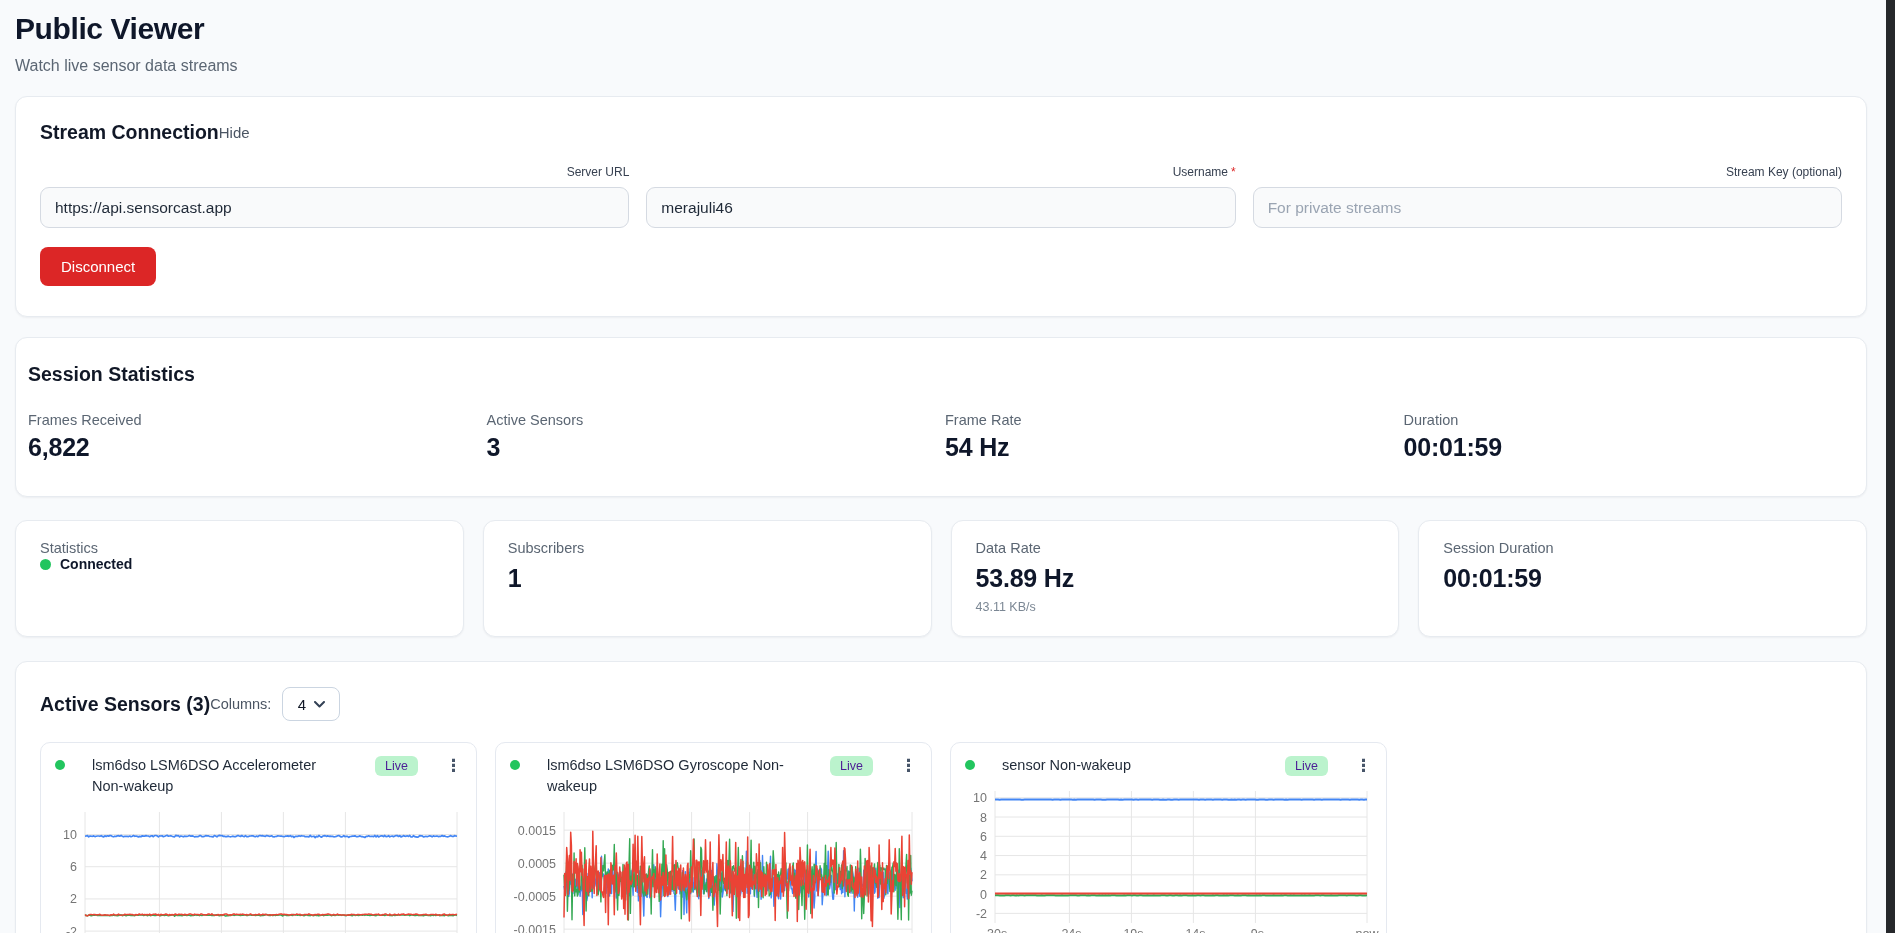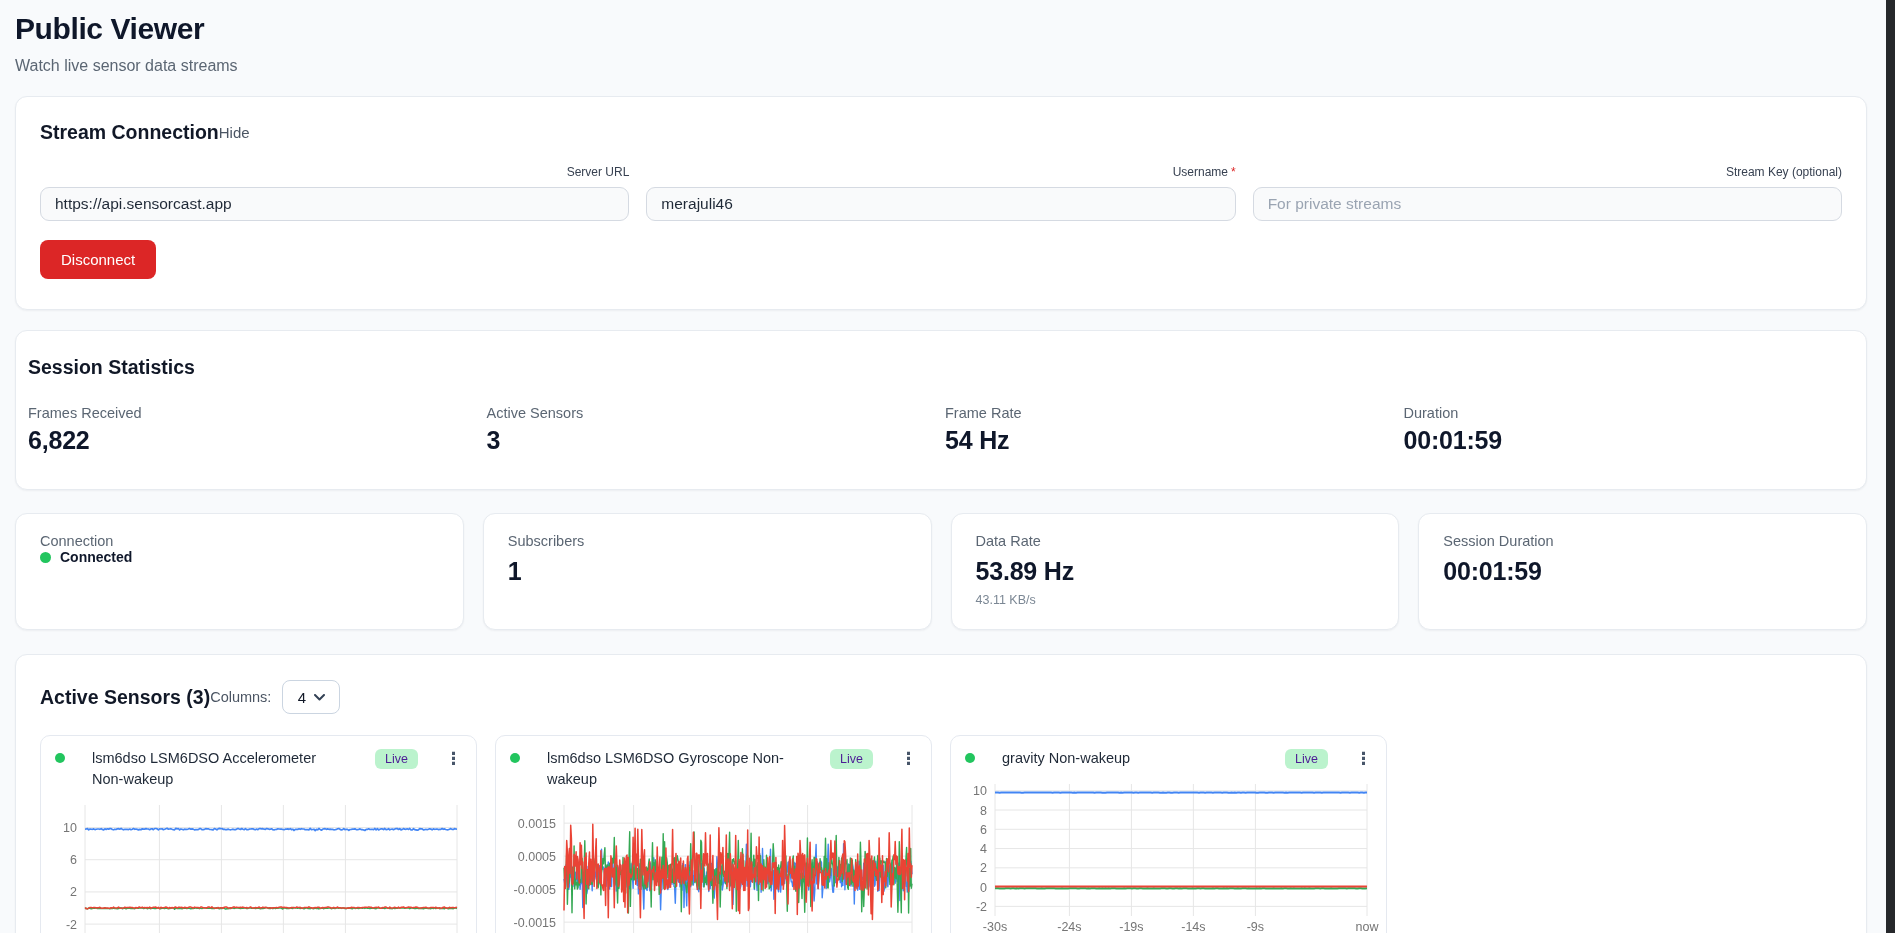--- a/index.html
+++ b/index.html
@@ -18,21 +18,21 @@
 
   
   .conn-card { margin-top:21px; padding:24px 24px 30px; }
   .card-head { display:flex; align-items:center; }
   .card-title { font-size:19.5px; font-weight:700; color:#111827; }
   .hide-link { font-size:15px; color:#4b5563; cursor:pointer; }
   .fields { display:grid; grid-template-columns:1fr 1fr 1fr; gap:17px; margin-top:21px; }
   .f-label { font-size:12px; color:#374151; margin-bottom:8px; font-weight:500;text-align:right; }
   .req { color:#dc2626; margin-left:3px; }
   input.f-input {
-    width:100%; height:34px; border:1px solid #d5dae2; border-radius:9px; background:#f9fafb;
+    width:100%; height:41px; border:1px solid #d5dae2; border-radius:9px; background:#f9fafb;
     padding:0 14px; font-size:15.5px; color:#1f2937; font-family:inherit; outline:none;
   }
   input.f-input::placeholder { color:#9aa4b2; }
   .disconnect-btn {
     margin-top:19px; background:#dc2626; color:#fff; border:none; border-radius:8px;
     padding:11px 21px; font-size:15px; font-weight:500; font-family:inherit; cursor:pointer;
   }
 
   
   .stats-card { margin-top:20px; padding:25px 12px 34px; }
@@ -116,21 +116,21 @@
       </div>
       <div>
         <div class="stat-label">Duration</div>
         <div class="stat-value">00:01:59</div>
       </div>
     </div>
   </div>
 
   <div class="cards-row">
     <div class="card mini-card">
-      <div class="mini-label">Connection</div>
+      <div class="mini-label">Statistics</div>
       <div class="conn-value">
         <span class="dot"></span>
         <span>Connected</span>
       </div>
     </div>
     <div class="card mini-card">
       <div class="mini-label">Subscribers</div>
       <div class="mini-value">1</div>
     </div>
     <div class="card mini-card">
@@ -228,21 +228,21 @@
               <path d="M54.0 79.8L54.7 84.5L55.3 78.3L56.0 65.9L56.7 79.4L57.4 87.5L58.0 74.0L58.7 90.4L59.4 86.9L60.0 56.1L60.7 78.0L61.4 76.0L62.0 90.4L62.7 68.0L63.4 72.9L64.1 87.6L64.7 81.4L65.4 73.3L66.1 81.1L66.7 75.0L67.4 83.5L68.1 64.3L68.8 68.3L69.4 79.5L70.1 90.2L70.8 81.0L71.4 84.6L72.1 72.6L72.8 108.5L73.4 89.6L74.1 74.4L74.8 84.8L75.5 86.7L76.1 62.7L76.8 94.6L77.5 90.7L78.1 67.4L78.8 80.4L79.5 86.3L80.2 68.5L80.8 81.4L81.5 75.8L82.2 91.8L82.8 64.6L83.5 80.3L84.2 82.8L84.8 71.4L85.5 75.2L86.2 80.2L86.9 65.4L87.5 65.6L88.2 71.1L88.9 85.0L89.5 66.6L90.2 74.7L90.9 78.7L91.5 50.3L92.2 70.1L92.9 70.0L93.6 67.9L94.2 72.7L94.9 78.6L95.6 83.6L96.2 87.2L96.9 67.3L97.6 70.3L98.3 63.0L98.9 74.1L99.6 90.0L100.3 75.4L100.9 82.4L101.6 87.6L102.3 62.5L102.9 64.9L103.6 76.7L104.3 84.6L105.0 84.2L105.6 78.2L106.3 92.1L107.0 71.3L107.6 67.1L108.3 69.0L109.0 85.0L109.7 76.6L110.3 65.5L111.0 75.0L111.7 72.6L112.3 84.2L113.0 69.1L113.7 73.8L114.3 71.3L115.0 77.6L115.7 73.1L116.4 69.5L117.0 87.8L117.7 88.8L118.4 75.5L119.0 75.4L119.7 89.6L120.4 82.7L121.1 64.8L121.7 75.3L122.4 76.2L123.1 89.2L123.7 68.8L124.4 72.3L125.1 74.1L125.7 78.9L126.4 79.7L127.1 86.2L127.8 73.6L128.4 94.9L129.1 64.7L129.8 75.1L130.4 78.4L131.1 90.2L131.8 65.9L132.5 80.1L133.1 92.8L133.8 110.1L134.5 80.2L135.1 77.3L135.8 86.1L136.5 89.9L137.1 91.4L137.8 75.7L138.5 79.6L139.2 74.2L139.8 91.7L140.5 63.9L141.2 90.2L141.8 81.3L142.5 71.2L143.2 76.2L143.8 58.8L144.5 74.6L145.2 81.0L145.9 62.1L146.5 66.7L147.2 72.2L147.9 69.8L148.5 71.7L149.2 68.8L149.9 81.0L150.6 110.7L151.2 92.0L151.9 89.9L152.6 75.8L153.2 69.0L153.9 72.6L154.6 84.3L155.2 88.2L155.9 74.2L156.6 79.9L157.3 88.0L157.9 90.5L158.6 75.9L159.3 88.3L159.9 80.7L160.6 66.7L161.3 76.8L162.0 85.3L162.6 73.1L163.3 75.1L164.0 87.5L164.6 87.9L165.3 104.3L166.0 82.0L166.6 73.8L167.3 66.9L168.0 81.6L168.7 83.1L169.3 75.0L170.0 87.9L170.7 71.6L171.3 83.0L172.0 91.2L172.7 64.8L173.4 64.7L174.0 108.6L174.7 81.1L175.4 65.6L176.0 89.5L176.7 106.9L177.4 75.4L178.0 87.9L178.7 66.3L179.4 84.0L180.1 62.6L180.7 87.7L181.4 78.9L182.1 78.4L182.7 76.5L183.4 86.0L184.1 71.6L184.8 70.8L185.4 64.1L186.1 66.3L186.8 64.3L187.4 90.4L188.1 89.9L188.8 92.7L189.4 75.1L190.1 75.3L190.8 68.5L191.5 64.6L192.1 78.5L192.8 68.3L193.5 87.8L194.1 68.9L194.8 76.7L195.5 80.4L196.2 85.2L196.8 73.0L197.5 78.7L198.2 86.2L198.8 92.5L199.5 74.9L200.2 89.5L200.8 75.9L201.5 64.4L202.2 84.9L202.9 70.2L203.5 70.8L204.2 99.1L204.9 85.3L205.5 70.1L206.2 83.3L206.9 57.8L207.5 64.1L208.2 75.4L208.9 63.9L209.6 60.4L210.2 68.8L210.9 79.7L211.6 67.1L212.2 91.1L212.9 87.6L213.6 81.4L214.3 73.5L214.9 84.0L215.6 80.9L216.3 85.3L216.9 77.8L217.6 70.4L218.3 73.8L218.9 73.2L219.6 88.3L220.3 86.3L221.0 82.3L221.6 79.2L222.3 62.7L223.0 105.4L223.6 87.1L224.3 80.7L225.0 81.2L225.7 73.8L226.3 80.8L227.0 79.6L227.7 89.5L228.3 90.7L229.0 64.6L229.7 62.6L230.3 89.4L231.0 86.3L231.7 74.9L232.4 80.9L233.0 78.9L233.7 90.0L234.4 69.0L235.0 68.5L235.7 70.0L236.4 45.3L237.1 87.3L237.7 82.6L238.4 81.1L239.1 68.8L239.7 76.0L240.4 87.7L241.1 70.3L241.7 82.4L242.4 69.0L243.1 62.9L243.8 73.7L244.4 90.5L245.1 68.7L245.8 72.8L246.4 80.7L247.1 91.4L247.8 71.8L248.5 71.6L249.1 85.4L249.8 54.7L250.5 68.5L251.1 93.3L251.8 83.9L252.5 49.5L253.1 72.4L253.8 73.9L254.5 72.5L255.2 68.9L255.8 79.2L256.5 72.8L257.2 74.6L257.8 84.7L258.5 77.5L259.2 77.3L259.8 70.0L260.5 50.3L261.2 91.9L261.9 82.0L262.5 79.6L263.2 71.7L263.9 100.3L264.5 65.8L265.2 87.7L265.9 83.3L266.6 71.5L267.2 82.5L267.9 90.1L268.6 92.7L269.2 74.9L269.9 72.0L270.6 93.1L271.2 85.5L271.9 65.7L272.6 81.0L273.3 65.6L273.9 77.7L274.6 84.6L275.3 63.4L275.9 79.6L276.6 75.1L277.3 72.9L278.0 63.4L278.6 62.9L279.3 75.5L280.0 70.1L280.6 78.1L281.3 82.8L282.0 82.9L282.6 87.5L283.3 81.4L284.0 63.2L284.7 68.9L285.3 64.3L286.0 84.3L286.7 76.9L287.3 80.6L288.0 81.6L288.7 85.6L289.4 68.6L290.0 86.8L290.7 80.6L291.4 70.8L292.0 83.4L292.7 84.0L293.4 68.1L294.0 78.0L294.7 64.6L295.4 86.0L296.1 81.7L296.7 64.9L297.4 82.5L298.1 65.0L298.7 91.0L299.4 79.1L300.1 69.3L300.8 74.7L301.4 96.9L302.1 66.6L302.8 63.8L303.4 87.3L304.1 102.0L304.8 91.5L305.4 61.8L306.1 45.5L306.8 85.0L307.5 63.0L308.1 89.7L308.8 81.6L309.5 70.7L310.1 68.6L310.8 62.0L311.5 63.6L312.2 98.7L312.8 90.2L313.5 71.8L314.2 81.2L314.8 72.2L315.5 63.2L316.2 89.5L316.8 78.2L317.5 67.3L318.2 45.2L318.9 79.1L319.5 82.8L320.2 79.1L320.9 69.1L321.5 70.0L322.2 85.6L322.9 93.3L323.5 93.1L324.2 74.2L324.9 64.7L325.6 83.6L326.2 74.7L326.9 67.5L327.6 76.2L328.2 69.7L328.9 64.9L329.6 77.0L330.3 83.6L330.9 67.7L331.6 87.8L332.3 79.6L332.9 86.4L333.6 44.6L334.3 48.0L334.9 90.8L335.6 76.0L336.3 73.2L337.0 84.7L337.6 69.4L338.3 64.9L339.0 75.6L339.6 75.0L340.3 74.0L341.0 87.1L341.7 80.3L342.3 64.5L343.0 68.2L343.7 74.6L344.3 105.1L345.0 72.2L345.7 69.1L346.3 82.2L347.0 65.6L347.7 91.2L348.4 86.0L349.0 62.2L349.7 90.3L350.4 75.2L351.0 86.6L351.7 78.3L352.4 80.3L353.1 79.7L353.7 64.3L354.4 88.3L355.1 83.6L355.7 69.8L356.4 81.6L357.1 79.9L357.7 87.4L358.4 88.9L359.1 87.1L359.8 66.8L360.4 69.8L361.1 70.0L361.8 65.1L362.4 62.1L363.1 72.9L363.8 62.2L364.5 87.2L365.1 85.7L365.8 62.1L366.5 78.5L367.1 68.3L367.8 92.2L368.5 62.3L369.1 91.5L369.8 73.5L370.5 62.1L371.2 71.5L371.8 86.4L372.5 86.6L373.2 66.2L373.8 92.3L374.5 89.5L375.2 71.3L375.8 62.6L376.5 73.7L377.2 84.1L377.9 87.8L378.5 73.8L379.2 65.7L379.9 73.8L380.5 74.8L381.2 75.0L381.9 63.1L382.6 73.2L383.2 79.5L383.9 77.7L384.6 68.7L385.2 84.2L385.9 69.5L386.6 69.7L387.2 82.8L387.9 82.6L388.6 64.2L389.3 72.8L389.9 101.5L390.6 77.3L391.3 68.4L391.9 81.6L392.6 83.2L393.3 91.8L394.0 90.1L394.6 74.3L395.3 62.4L396.0 87.2L396.6 83.3L397.3 93.1L398.0 64.7L398.6 92.6L399.3 81.0L400.0 68.7L400.7 62.1L401.3 68.1L402.0 75.2" fill="none" stroke="#4285f4" stroke-width="1.4" stroke-linejoin="round"></path>
               <path d="M54.0 68.8L54.7 82.4L55.3 77.6L56.0 74.9L56.7 52.8L57.4 105.3L58.0 83.9L58.7 84.9L59.4 82.4L60.0 63.3L60.7 50.4L61.4 67.4L62.0 113.8L62.7 68.6L63.4 84.3L64.1 46.9L64.7 89.9L65.4 80.1L66.1 85.8L66.7 83.1L67.4 90.1L68.1 88.3L68.8 63.2L69.4 86.1L70.1 81.2L70.8 83.3L71.4 67.2L72.1 59.3L72.8 83.5L73.4 75.4L74.1 72.2L74.8 41.7L75.5 78.1L76.1 105.1L76.8 78.3L77.5 73.7L78.1 81.3L78.8 89.9L79.5 70.9L80.2 76.6L80.8 85.3L81.5 84.1L82.2 85.2L82.8 77.5L83.5 59.5L84.2 65.9L84.8 71.0L85.5 58.9L86.2 56.0L86.9 77.5L87.5 87.2L88.2 88.8L88.9 81.6L89.5 70.8L90.2 73.1L90.9 95.9L91.5 74.5L92.2 69.5L92.9 59.4L93.6 64.8L94.2 55.9L94.9 48.6L95.6 78.8L96.2 72.1L96.9 66.0L97.6 65.9L98.3 73.5L98.9 75.7L99.6 64.1L100.3 78.9L100.9 73.8L101.6 65.6L102.3 59.2L102.9 64.5L103.6 62.6L104.3 38.5L105.0 86.0L105.6 78.8L106.3 64.5L107.0 86.6L107.6 104.1L108.3 71.6L109.0 89.2L109.7 74.6L110.3 66.2L111.0 75.5L111.7 71.4L112.3 84.8L113.0 58.4L113.7 76.4L114.3 97.1L115.0 87.2L115.7 94.0L116.4 64.5L117.0 75.1L117.7 87.3L118.4 114.0L119.0 59.1L119.7 32.7L120.4 107.4L121.1 70.2L121.7 80.6L122.4 63.0L123.1 64.3L123.7 81.1L124.4 80.7L125.1 57.4L125.7 67.9L126.4 68.7L127.1 79.1L127.8 69.1L128.4 82.3L129.1 70.6L129.8 87.7L130.4 60.3L131.1 78.9L131.8 62.9L132.5 86.8L133.1 86.5L133.8 90.1L134.5 69.4L135.1 84.7L135.8 89.6L136.5 68.0L137.1 69.8L137.8 88.2L138.5 65.5L139.2 60.0L139.8 72.7L140.5 75.7L141.2 108.0L141.8 71.3L142.5 43.6L143.2 80.7L143.8 63.7L144.5 78.3L145.2 60.8L145.9 69.5L146.5 71.7L147.2 82.9L147.9 77.2L148.5 69.6L149.2 95.4L149.9 77.3L150.6 72.0L151.2 76.8L151.9 58.1L152.6 78.7L153.2 34.6L153.9 89.5L154.6 42.8L155.2 71.7L155.9 62.7L156.6 58.7L157.3 63.9L157.9 78.6L158.6 66.7L159.3 70.8L159.9 67.8L160.6 65.3L161.3 83.2L162.0 70.1L162.6 83.4L163.3 59.3L164.0 84.3L164.6 58.7L165.3 88.4L166.0 70.5L166.6 60.9L167.3 56.6L168.0 60.9L168.7 65.2L169.3 69.1L170.0 83.4L170.7 66.5L171.3 112.8L172.0 78.0L172.7 66.6L173.4 76.7L174.0 83.5L174.7 81.6L175.4 86.4L176.0 87.2L176.7 93.8L177.4 84.0L178.0 86.2L178.7 78.4L179.4 68.6L180.1 71.3L180.7 44.7L181.4 72.5L182.1 85.9L182.7 57.1L183.4 57.4L184.1 32.9L184.8 83.6L185.4 73.2L186.1 81.0L186.8 86.3L187.4 88.6L188.1 61.0L188.8 86.0L189.4 90.0L190.1 85.2L190.8 41.2L191.5 43.3L192.1 69.2L192.8 77.2L193.5 61.5L194.1 87.9L194.8 79.1L195.5 83.4L196.2 76.7L196.8 85.8L197.5 63.9L198.2 74.4L198.8 65.1L199.5 78.2L200.2 66.0L200.8 82.8L201.5 86.4L202.2 80.0L202.9 104.3L203.5 85.9L204.2 70.8L204.9 77.9L205.5 81.8L206.2 69.4L206.9 71.2L207.5 88.9L208.2 63.4L208.9 84.3L209.6 73.2L210.2 108.1L210.9 81.0L211.6 85.8L212.2 57.6L212.9 72.5L213.6 77.4L214.3 72.1L214.9 78.5L215.6 84.5L216.3 76.1L216.9 89.5L217.6 54.5L218.3 83.1L218.9 55.9L219.6 33.2L220.3 71.1L221.0 86.7L221.6 70.8L222.3 60.7L223.0 62.0L223.6 59.8L224.3 65.1L225.0 63.7L225.7 61.5L226.3 112.2L227.0 72.9L227.7 65.8L228.3 41.4L229.0 71.8L229.7 82.7L230.3 77.6L231.0 81.0L231.7 81.6L232.4 49.8L233.0 66.1L233.7 61.6L234.4 83.3L235.0 75.9L235.7 73.4L236.4 65.4L237.1 55.3L237.7 57.0L238.4 78.5L239.1 68.1L239.7 67.7L240.4 69.8L241.1 34.2L241.7 77.0L242.4 66.3L243.1 66.4L243.8 56.3L244.4 89.3L245.1 60.3L245.8 66.7L246.4 67.1L247.1 77.3L247.8 63.8L248.5 101.5L249.1 70.4L249.8 77.7L250.5 56.7L251.1 78.0L251.8 73.2L252.5 69.9L253.1 91.8L253.8 60.6L254.5 74.9L255.2 68.2L255.8 82.8L256.5 56.2L257.2 63.3L257.8 65.5L258.5 69.8L259.2 89.9L259.8 88.6L260.5 88.3L261.2 81.3L261.9 80.2L262.5 65.5L263.2 44.7L263.9 56.3L264.5 74.5L265.2 85.0L265.9 63.4L266.6 74.2L267.2 68.4L267.9 87.2L268.6 66.0L269.2 74.9L269.9 69.5L270.6 68.6L271.2 62.6L271.9 74.0L272.6 73.6L273.3 75.0L273.9 67.1L274.6 62.6L275.3 60.9L275.9 57.0L276.6 82.8L277.3 112.3L278.0 75.4L278.6 84.8L279.3 72.5L280.0 61.1L280.6 70.0L281.3 70.8L282.0 78.0L282.6 60.6L283.3 57.0L284.0 82.6L284.7 67.1L285.3 89.5L286.0 92.2L286.7 80.0L287.3 79.1L288.0 62.9L288.7 103.6L289.4 78.8L290.0 74.5L290.7 75.5L291.4 84.5L292.0 99.5L292.7 74.1L293.4 82.6L294.0 77.0L294.7 113.2L295.4 81.9L296.1 64.2L296.7 81.1L297.4 39.0L298.1 82.4L298.7 86.3L299.4 77.1L300.1 68.6L300.8 107.6L301.4 68.3L302.1 60.7L302.8 78.8L303.4 78.3L304.1 58.3L304.8 58.9L305.4 76.6L306.1 64.6L306.8 69.8L307.5 70.4L308.1 74.2L308.8 64.7L309.5 73.3L310.1 59.6L310.8 70.6L311.5 68.7L312.2 72.4L312.8 84.5L313.5 79.0L314.2 57.4L314.8 71.5L315.5 39.2L316.2 71.8L316.8 59.6L317.5 88.7L318.2 89.0L318.9 63.7L319.5 71.4L320.2 76.1L320.9 65.3L321.5 58.1L322.2 63.8L322.9 66.7L323.5 75.9L324.2 87.1L324.9 65.6L325.6 56.8L326.2 36.4L326.9 77.5L327.6 76.7L328.2 79.2L328.9 58.5L329.6 80.6L330.3 65.5L330.9 74.6L331.6 58.9L332.3 82.5L332.9 74.9L333.6 76.8L334.3 72.6L334.9 63.9L335.6 64.1L336.3 64.8L337.0 60.5L337.6 88.3L338.3 90.3L339.0 65.8L339.6 81.8L340.3 59.0L341.0 85.2L341.7 83.1L342.3 61.0L343.0 87.2L343.7 71.1L344.3 74.7L345.0 88.8L345.7 60.6L346.3 74.1L347.0 69.8L347.7 77.0L348.4 84.4L349.0 78.8L349.7 76.3L350.4 43.2L351.0 63.2L351.7 112.8L352.4 83.3L353.1 84.5L353.7 107.5L354.4 88.7L355.1 52.4L355.7 58.9L356.4 64.4L357.1 90.1L357.7 58.8L358.4 58.6L359.1 65.1L359.8 59.3L360.4 60.7L361.1 85.0L361.8 70.2L362.4 61.9L363.1 71.0L363.8 64.1L364.5 57.9L365.1 77.1L365.8 73.5L366.5 81.3L367.1 65.4L367.8 56.5L368.5 81.3L369.1 62.5L369.8 59.0L370.5 78.0L371.2 61.8L371.8 63.0L372.5 63.2L373.2 63.7L373.8 62.0L374.5 63.6L375.2 64.0L375.8 88.7L376.5 59.4L377.2 77.8L377.9 64.6L378.5 66.6L379.2 73.6L379.9 85.5L380.5 77.7L381.2 85.4L381.9 61.2L382.6 60.9L383.2 57.0L383.9 85.7L384.6 68.4L385.2 70.1L385.9 79.6L386.6 61.8L387.2 85.4L387.9 113.2L388.6 86.6L389.3 42.6L389.9 70.7L390.6 85.7L391.3 113.8L391.9 54.3L392.6 88.7L393.3 66.9L394.0 85.0L394.6 84.9L395.3 70.0L396.0 58.8L396.6 48.4L397.3 77.1L398.0 59.5L398.6 114.0L399.3 69.5L400.0 87.0L400.7 49.4L401.3 89.2L402.0 84.7" fill="none" stroke="#34a853" stroke-width="1.4" stroke-linejoin="round"></path>
               <path d="M54.0 111.6L54.7 67.6L55.3 89.5L56.0 72.2L56.7 41.5L57.4 52.7L58.0 88.5L58.7 59.7L59.4 49.6L60.0 74.5L60.7 26.2L61.4 39.6L62.0 84.5L62.7 85.8L63.4 77.6L64.1 55.6L64.7 57.5L65.4 67.1L66.1 52.7L66.7 79.9L67.4 57.5L68.1 60.8L68.8 79.6L69.4 84.0L70.1 43.7L70.8 65.8L71.4 46.3L72.1 69.5L72.8 63.0L73.4 92.5L74.1 119.5L74.8 58.5L75.5 69.8L76.1 54.0L76.8 85.2L77.5 70.7L78.1 89.1L78.8 63.8L79.5 52.9L80.2 85.4L80.8 60.2L81.5 75.9L82.2 82.7L82.8 25.3L83.5 64.8L84.2 87.5L84.8 69.6L85.5 54.4L86.2 39.8L86.9 89.4L87.5 68.0L88.2 64.9L88.9 68.9L89.5 83.2L90.2 83.9L90.9 51.7L91.5 86.2L92.2 85.8L92.9 89.4L93.6 91.4L94.2 70.7L94.9 69.4L95.6 106.5L96.2 69.4L96.9 73.0L97.6 68.8L98.3 118.8L98.9 67.7L99.6 72.8L100.3 87.3L100.9 56.8L101.6 61.6L102.3 77.9L102.9 74.1L103.6 69.2L104.3 108.8L105.0 60.2L105.6 64.1L106.3 47.0L107.0 67.6L107.6 66.5L108.3 87.4L109.0 85.4L109.7 60.9L110.3 71.5L111.0 66.3L111.7 93.0L112.3 88.0L113.0 65.4L113.7 102.4L114.3 58.9L115.0 108.3L115.7 63.6L116.4 57.2L117.0 56.0L117.7 113.7L118.4 58.4L119.0 86.3L119.7 74.6L120.4 76.5L121.1 78.6L121.7 77.0L122.4 74.2L123.1 38.3L123.7 65.4L124.4 60.2L125.1 29.3L125.7 85.3L126.4 55.2L127.1 66.9L127.8 30.2L128.4 57.9L129.1 89.6L129.8 90.5L130.4 118.7L131.1 71.7L131.8 30.5L132.5 61.2L133.1 75.9L133.8 58.2L134.5 50.7L135.1 85.0L135.8 68.5L136.5 88.0L137.1 72.8L137.8 82.4L138.5 72.0L139.2 71.0L139.8 62.4L140.5 90.8L141.2 80.8L141.8 71.9L142.5 70.6L143.2 72.9L143.8 67.5L144.5 91.5L145.2 81.4L145.9 73.5L146.5 86.4L147.2 48.1L147.9 72.1L148.5 86.7L149.2 69.9L149.9 58.1L150.6 93.9L151.2 82.9L151.9 70.2L152.6 79.0L153.2 66.4L153.9 70.9L154.6 90.4L155.2 90.0L155.9 49.0L156.6 83.8L157.3 89.6L157.9 81.1L158.6 88.8L159.3 66.1L159.9 80.4L160.6 88.2L161.3 66.9L162.0 63.9L162.6 30.5L163.3 72.5L164.0 83.6L164.6 79.1L165.3 70.1L166.0 54.4L166.6 87.3L167.3 65.0L168.0 79.5L168.7 62.6L169.3 83.2L170.0 64.6L170.7 59.1L171.3 84.8L172.0 81.2L172.7 72.7L173.4 62.1L174.0 84.6L174.7 77.5L175.4 68.6L176.0 81.2L176.7 80.1L177.4 59.7L178.0 57.3L178.7 90.2L179.4 115.1L180.1 77.1L180.7 86.3L181.4 60.9L182.1 81.1L182.7 60.2L183.4 33.2L184.1 46.2L184.8 82.3L185.4 77.3L186.1 54.5L186.8 54.2L187.4 90.4L188.1 55.9L188.8 56.2L189.4 56.1L190.1 71.1L190.8 109.4L191.5 71.2L192.1 83.2L192.8 66.5L193.5 54.7L194.1 59.8L194.8 67.0L195.5 33.8L196.2 63.6L196.8 66.0L197.5 54.6L198.2 82.2L198.8 91.1L199.5 75.7L200.2 36.1L200.8 81.7L201.5 76.9L202.2 69.0L202.9 56.4L203.5 90.8L204.2 87.4L204.9 85.4L205.5 77.2L206.2 85.7L206.9 99.1L207.5 120.4L208.2 68.4L208.9 28.7L209.6 56.0L210.2 74.9L210.9 53.8L211.6 58.4L212.2 64.6L212.9 48.4L213.6 74.4L214.3 75.3L214.9 82.2L215.6 73.6L216.3 36.0L216.9 87.4L217.6 67.5L218.3 60.0L218.9 65.0L219.6 91.4L220.3 54.8L221.0 67.0L221.6 77.6L222.3 109.8L223.0 65.2L223.6 68.8L224.3 88.5L225.0 77.1L225.7 36.4L226.3 78.7L227.0 90.4L227.7 69.9L228.3 111.8L229.0 60.5L229.7 114.6L230.3 69.2L231.0 53.6L231.7 83.3L232.4 85.2L233.0 55.2L233.7 91.5L234.4 68.6L235.0 91.5L235.7 69.0L236.4 62.1L237.1 81.4L237.7 31.1L238.4 111.5L239.1 109.0L239.7 59.3L240.4 79.6L241.1 80.6L241.7 63.1L242.4 83.3L243.1 75.7L243.8 78.4L244.4 68.8L245.1 71.8L245.8 82.7L246.4 47.7L247.1 58.9L247.8 56.7L248.5 85.1L249.1 38.0L249.8 79.0L250.5 83.1L251.1 65.1L251.8 90.5L252.5 66.8L253.1 77.7L253.8 80.6L254.5 68.4L255.2 89.6L255.8 69.2L256.5 88.1L257.2 74.0L257.8 58.7L258.5 71.9L259.2 82.7L259.8 57.5L260.5 85.7L261.2 73.1L261.9 85.2L262.5 64.0L263.2 64.0L263.9 68.4L264.5 63.7L265.2 114.4L265.9 58.4L266.6 89.7L267.2 84.6L267.9 71.7L268.6 90.5L269.2 81.3L269.9 75.1L270.6 77.3L271.2 69.2L271.9 85.9L272.6 41.4L273.3 90.3L273.9 83.0L274.6 26.6L275.3 54.2L275.9 76.8L276.6 81.4L277.3 77.5L278.0 105.0L278.6 72.6L279.3 61.8L280.0 57.7L280.6 74.3L281.3 70.2L282.0 79.3L282.6 60.1L283.3 78.3L284.0 90.5L284.7 76.1L285.3 69.9L286.0 90.1L286.7 57.6L287.3 115.6L288.0 54.2L288.7 59.1L289.4 89.1L290.0 41.6L290.7 56.1L291.4 79.8L292.0 56.5L292.7 54.5L293.4 78.7L294.0 57.2L294.7 55.8L295.4 68.1L296.1 103.3L296.7 89.3L297.4 59.3L298.1 86.0L298.7 87.4L299.4 59.1L300.1 43.3L300.8 84.9L301.4 82.3L302.1 112.0L302.8 85.4L303.4 69.4L304.1 84.0L304.8 76.9L305.4 75.1L306.1 59.7L306.8 60.1L307.5 71.2L308.1 89.5L308.8 74.8L309.5 63.6L310.1 73.4L310.8 73.3L311.5 74.4L312.2 85.9L312.8 71.4L313.5 86.2L314.2 77.8L314.8 88.9L315.5 69.5L316.2 80.1L316.8 74.2L317.5 76.3L318.2 75.7L318.9 71.1L319.5 78.8L320.2 57.2L320.9 41.6L321.5 60.3L322.2 53.9L322.9 58.3L323.5 54.3L324.2 76.3L324.9 41.9L325.6 65.3L326.2 74.7L326.9 88.1L327.6 80.0L328.2 81.2L328.9 76.5L329.6 61.8L330.3 77.2L330.9 73.0L331.6 74.2L332.3 57.5L332.9 54.9L333.6 80.0L334.3 41.8L334.9 42.6L335.6 55.0L336.3 85.5L337.0 73.7L337.6 78.0L338.3 75.4L339.0 73.5L339.6 86.5L340.3 74.1L341.0 74.5L341.7 59.4L342.3 80.4L343.0 81.4L343.7 83.0L344.3 77.0L345.0 91.4L345.7 63.2L346.3 84.2L347.0 89.8L347.7 55.1L348.4 86.9L349.0 71.2L349.7 66.5L350.4 74.8L351.0 90.7L351.7 70.9L352.4 87.1L353.1 91.3L353.7 81.9L354.4 60.1L355.1 88.9L355.7 88.7L356.4 55.0L357.1 64.9L357.7 54.6L358.4 96.1L359.1 41.6L359.8 57.6L360.4 85.0L361.1 114.8L361.8 57.0L362.4 120.4L363.1 86.6L363.8 61.8L364.5 71.0L365.1 64.2L365.8 76.4L366.5 70.3L367.1 72.0L367.8 91.3L368.5 89.2L369.1 39.1L369.8 72.2L370.5 66.0L371.2 67.1L371.8 103.6L372.5 56.7L373.2 95.6L373.8 78.6L374.5 82.4L375.2 72.7L375.8 86.9L376.5 69.5L377.2 60.5L377.9 59.8L378.5 72.7L379.2 33.7L379.9 63.1L380.5 66.2L381.2 108.0L381.9 88.6L382.6 74.6L383.2 85.6L383.9 55.7L384.6 60.6L385.2 42.4L385.9 65.2L386.6 57.1L387.2 57.5L387.9 74.3L388.6 75.4L389.3 67.5L389.9 75.6L390.6 74.3L391.3 55.8L391.9 30.3L392.6 89.4L393.3 60.6L394.0 61.5L394.6 100.8L395.3 61.0L396.0 70.6L396.6 68.6L397.3 81.9L398.0 54.5L398.6 92.6L399.3 28.9L400.0 68.0L400.7 64.8L401.3 78.2L402.0 66.2" fill="none" stroke="#ea4335" stroke-width="1.5" stroke-linejoin="round"></path>
             </svg>
         </div>
       </div>
 
       <div class="sensor-card">
         <div class="sensor-head">
           <span class="s-dot"></span>
-          <span class="s-name">gravity Non-wakeup</span>
+          <span class="s-name">sensor Non-wakeup</span>
           <span class="live-badge">Live</span>
           <span class="kebab">⋮</span>
         </div>
         <div class="chart-wrap">
           <svg class="chart" viewBox="0 0 407 160" height="160">
               <line x1="30" y1="6" x2="30" y2="138" stroke="#e6e6e6" stroke-width="1"></line>
               <line x1="104.4" y1="6" x2="104.4" y2="138" stroke="#e6e6e6" stroke-width="1"></line>
               <line x1="166.41240000000002" y1="6" x2="166.41240000000002" y2="138" stroke="#e6e6e6" stroke-width="1"></line>
               <line x1="228.3876" y1="6" x2="228.3876" y2="138" stroke="#e6e6e6" stroke-width="1"></line>
               <line x1="290.4" y1="6" x2="290.4" y2="138" stroke="#e6e6e6" stroke-width="1"></line>

